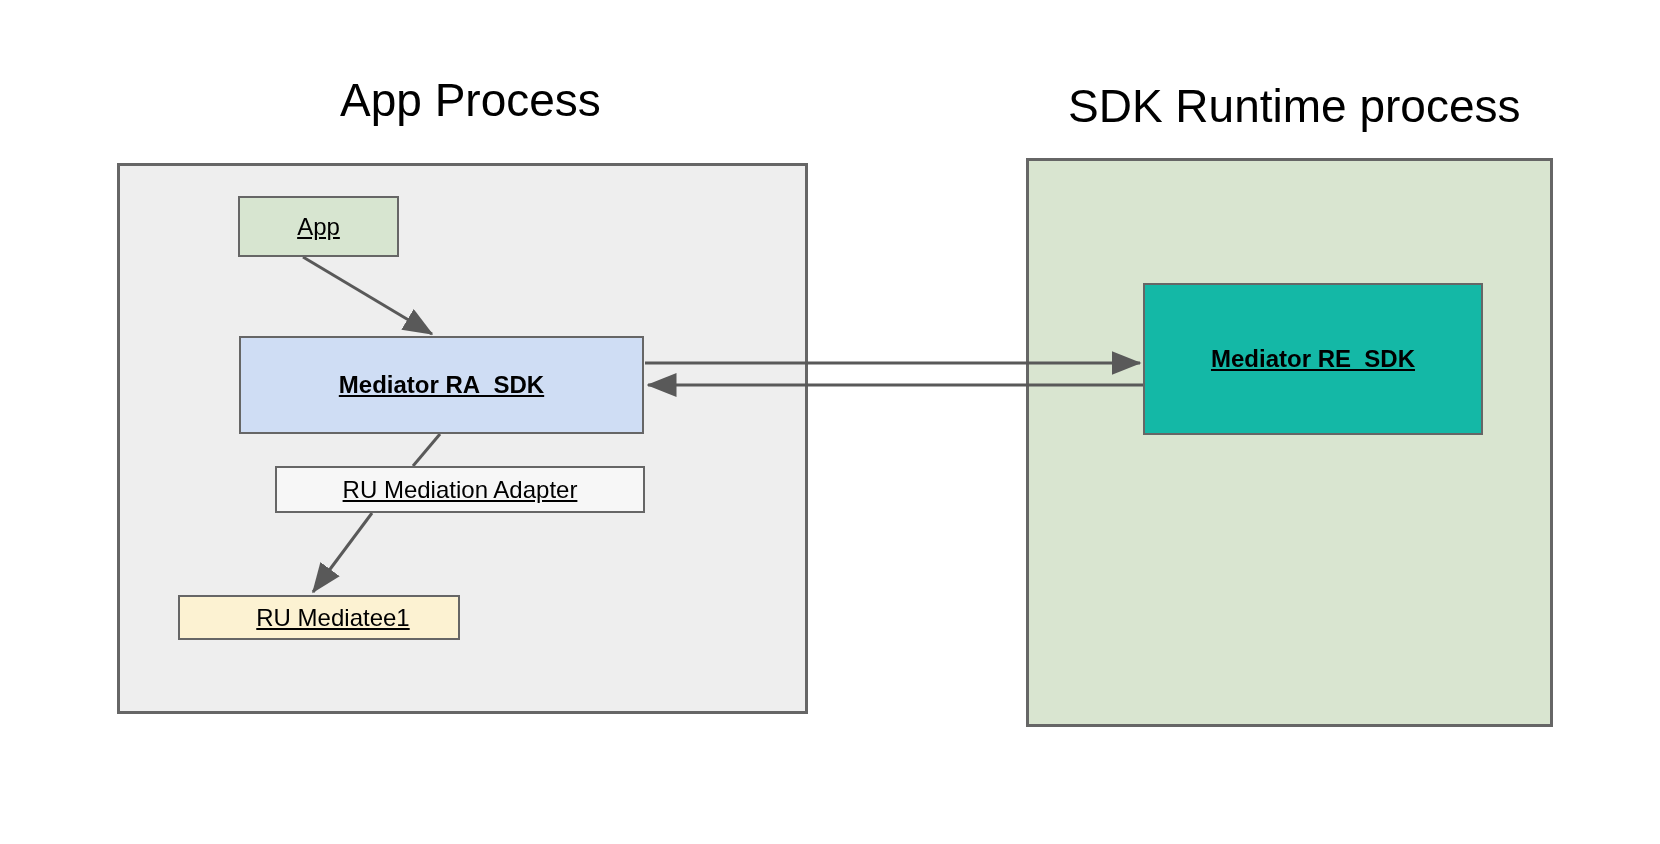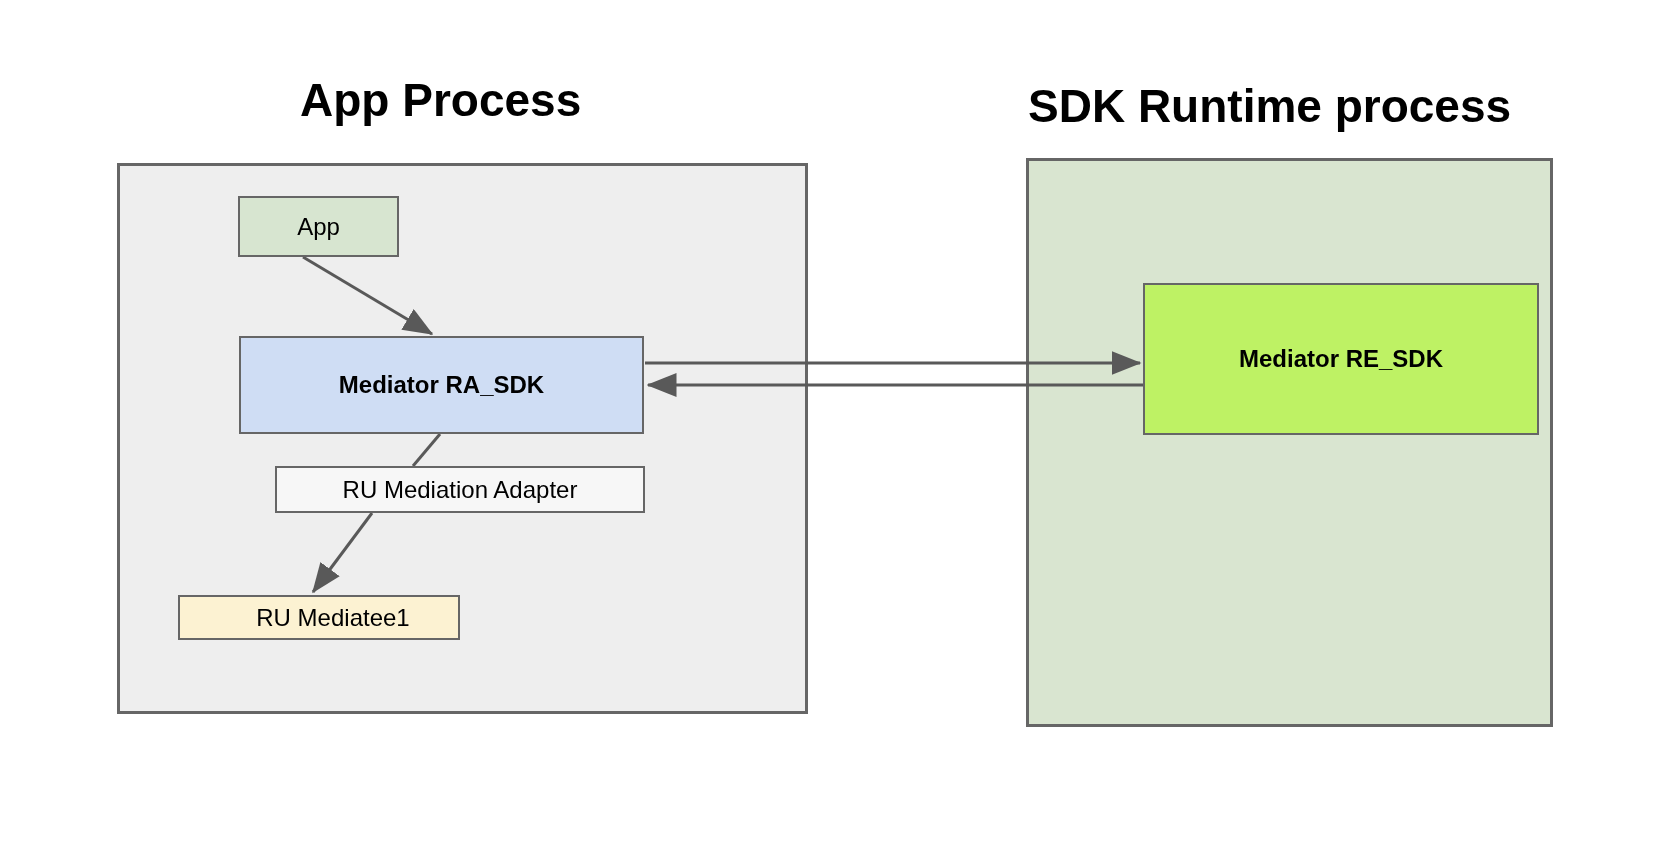--- a/index.html
+++ b/index.html
@@ -18,39 +18,41 @@
     height: 844px;
     background: #ffffff;
     overflow: hidden;
   }
   .proc-title {
     position: absolute;
     font-size: 46px;
     line-height: 46px;
     color: #000000;
     white-space: nowrap;
-    font-weight: 700;
+    font-weight: 400;
     letter-spacing: 0px;
+    margin-left: 40px;
   }
   .container-box {
     position: absolute;
     border: 3px solid #666666;
     box-sizing: border-box;
   }
   .node {
     position: absolute;
     box-sizing: border-box;
     border: 2px solid #666666;
     display: flex;
     align-items: center;
     justify-content: center;
     color: #000000;
     font-size: 24px;
     line-height: 26px;
     text-align: center;
+    text-decoration: underline;
   }
   .node.bold {
     font-weight: bold;
     font-size: 24px;
   }
   #arrow-layer {
     position: absolute;
     left: 0;
     top: 0;
     width: 1660px;
@@ -90,15 +92,15 @@
   </svg>
 
   <div class="node" id="node-app" style="left: 238px; top: 196px; width: 161px; height: 61px; background: rgb(215, 229, 208); border-color: rgb(102, 102, 102);">App</div>
 
   <div class="node bold" id="node-mediator-ra-sdk" style="left: 239px; top: 336px; width: 405px; height: 98px; background: rgb(207, 221, 244); border-color: rgb(102, 102, 102);">Mediator RA_SDK</div>
 
   <div class="node" id="node-ru-mediation-adapter" style="left: 275px; top: 466px; width: 370px; height: 47px; background: rgb(247, 247, 247); border-color: rgb(102, 102, 102);">RU Mediation Adapter</div>
 
   <div class="node" id="node-ru-mediatee1" style="left: 178px; top: 595px; width: 282px; height: 45px; background: rgb(252, 242, 210); border-color: rgb(102, 102, 102); padding-left: 28px;">RU Mediatee1</div>
 
-  <div class="node bold" id="node-mediator-re-sdk" style="left: 1143px; top: 283px; width: 396px; height: 152px; background: #bef264; border-color: rgb(102, 102, 102);">Mediator RE_SDK</div>
+  <div class="node bold" id="node-mediator-re-sdk" style="left: 1143px; top: 283px; width: 340px; height: 152px; background: #14b8a6; border-color: rgb(102, 102, 102);">Mediator RE_SDK</div>
 
 </div>
 
 </body></html>

